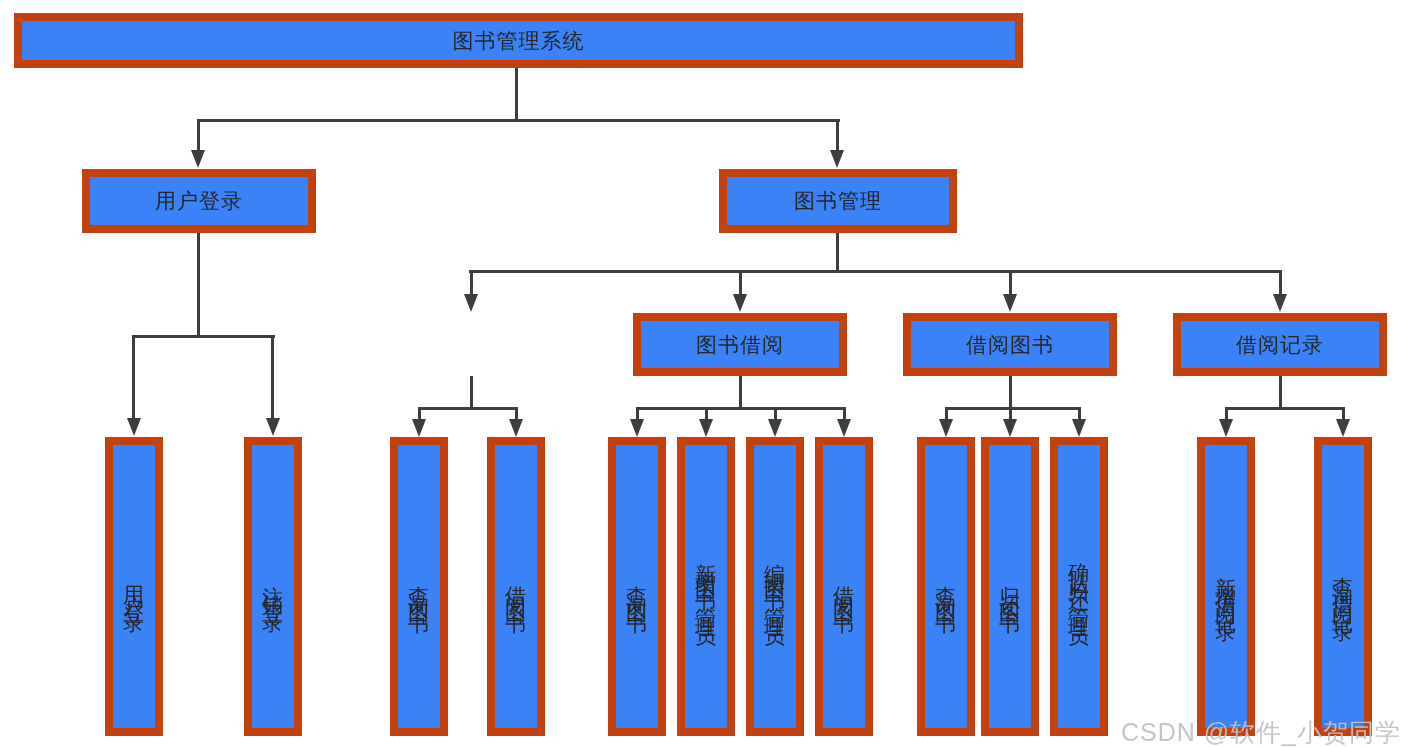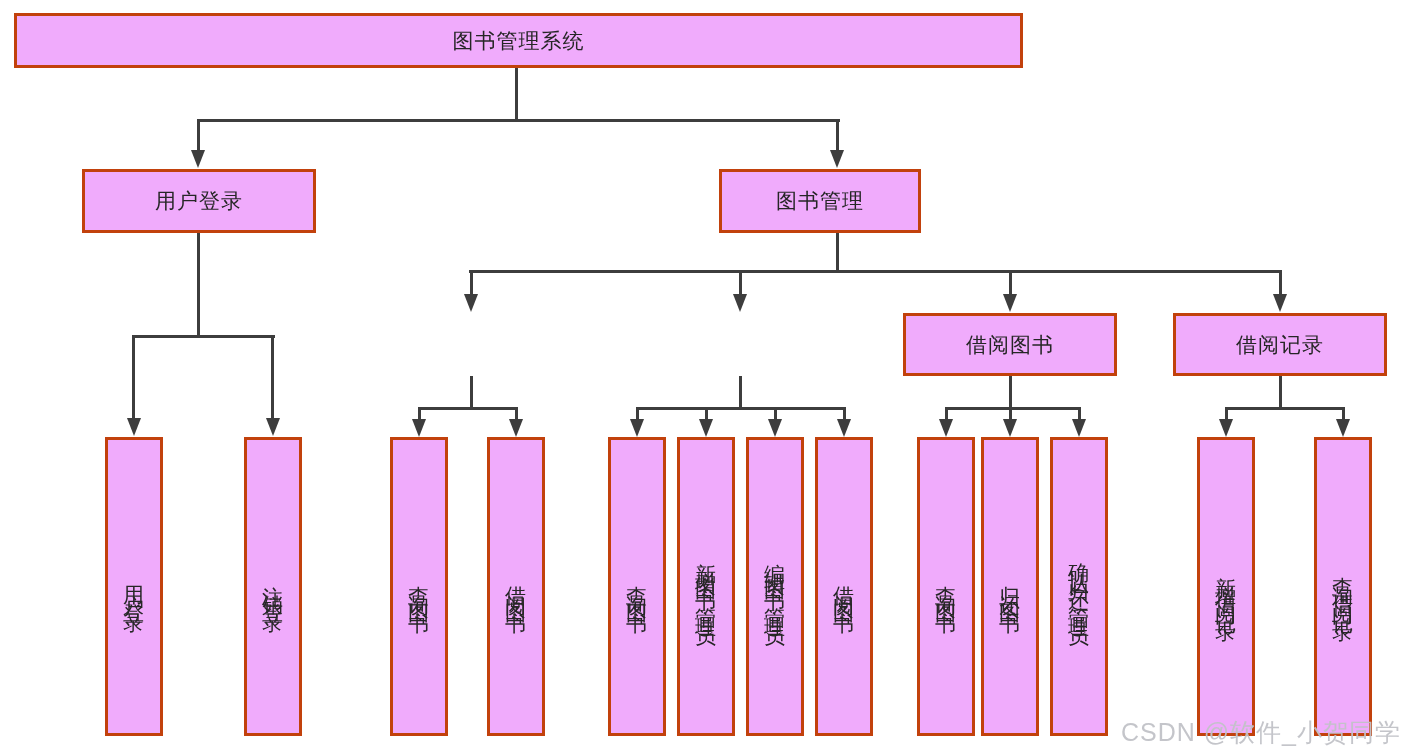--- a/index.html
+++ b/index.html
@@ -8,22 +8,22 @@
     background:#ffffff;
     font-family:"Liberation Sans", sans-serif;
     position:relative;
     overflow:hidden;
   }
   #canvas { position:absolute; left:0; top:0; width:1405px; height:747px; }
 
   .box {
     position:absolute;
     box-sizing:border-box;
-    border:3px solid #c2410c;
-    background:#f0abfc;
+    border:8px solid #c2410c;
+    background:#3b82f6;
     display:flex;
     align-items:center;
     justify-content:center;
     font-size:21px;
     color:#262626;
     letter-spacing:1px;
     z-index:2;
   }
   .leaf > span {
     writing-mode:vertical-rl;
@@ -56,25 +56,28 @@
 <div id="canvas">
 
   <div class="box" style="left:14px; top:13px; width:1009px; height:55px;">
     <span>图书管理系统</span>
   </div>
 
   <div class="box" style="left:82px; top:169px; width:234px; height:64px;">
     <span>用户登录</span>
   </div>
 
-  <div class="box" style="left:719px; top:169px; width:202px; height:64px;">
+  <div class="box" style="left:719px; top:169px; width:238px; height:64px;">
     <span>图书管理</span>
   </div>
 
 
+  <div class="box" style="left:633px; top:313px; width:214px; height:63px;">
+    <span>图书借阅</span>
+  </div>
 
   <div class="box" style="left:903px; top:313px; width:214px; height:63px;">
     <span>借阅图书</span>
   </div>
 
   <div class="box" style="left:1173px; top:313px; width:214px; height:63px;">
     <span>借阅记录</span>
   </div>
 
   <div class="box leaf" style="left:105px; top:437px; width:58px; height:299px;">

